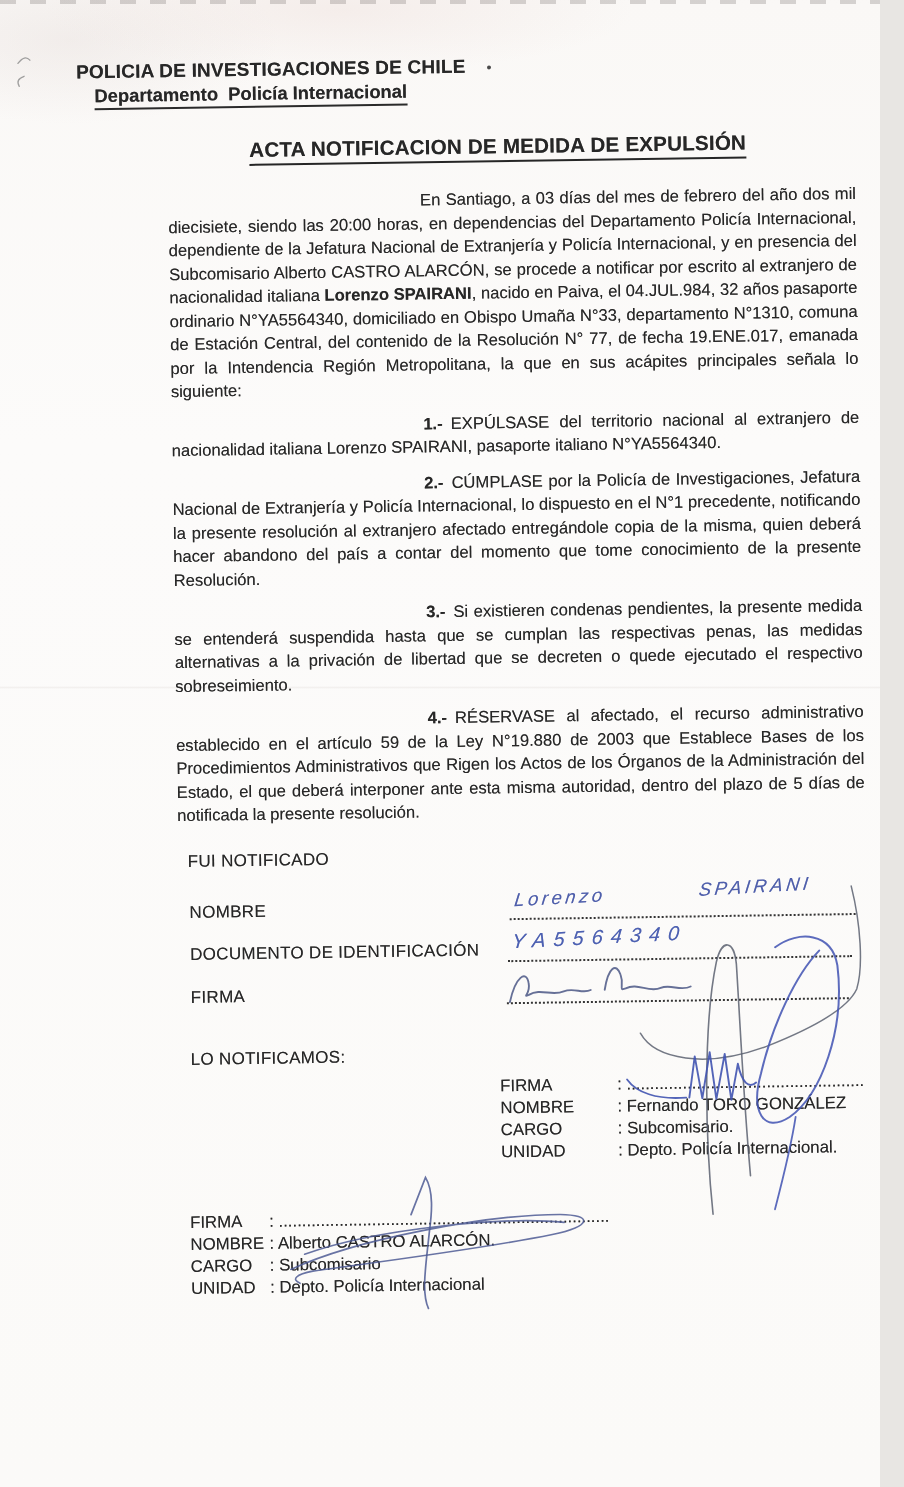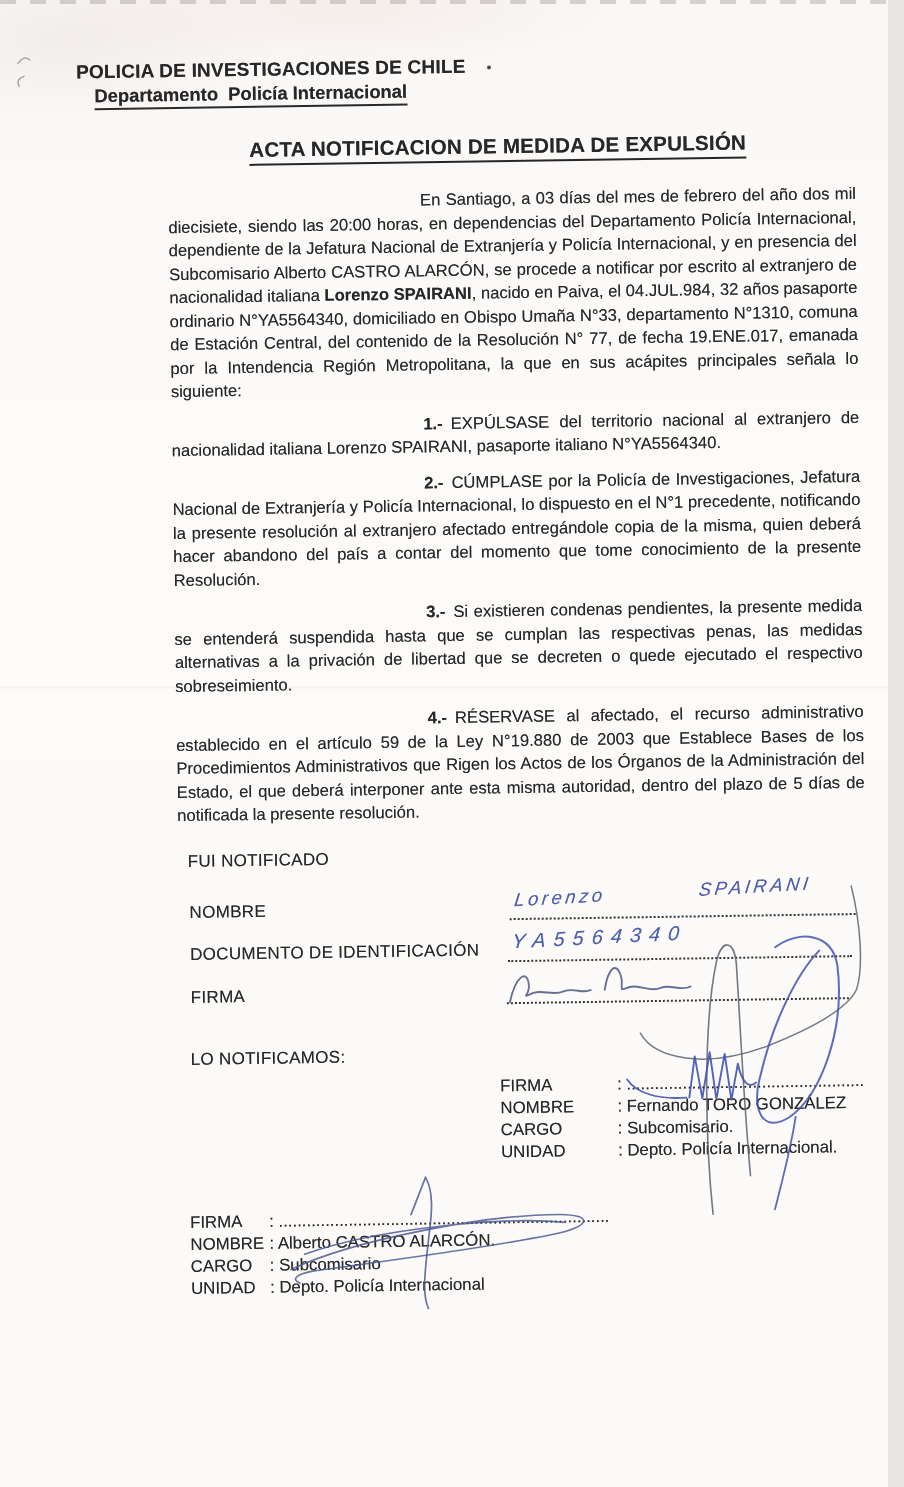--- a/index.html
+++ b/index.html
@@ -7,21 +7,20 @@
     width:904px;height:1487px;
     font-family:"Liberation Sans", sans-serif;
     background:#e8e6e3;
   }
   #sheet{
     position:relative;width:880px;height:1487px;overflow:hidden;
     background:
       radial-gradient(420px 90px at 340px 10px, rgba(238,224,220,.45), rgba(238,224,220,0) 70%),
       radial-gradient(300px 120px at 70px 40px, rgba(225,215,212,.35), rgba(225,215,212,0) 70%),
       linear-gradient(180deg,#faf8f6 0%, #fcfbfa 30%, #fbfaf8 100%);
-    padding-left: 8px;
   }
   #top-edge{
     position:absolute;left:0;top:0;width:904px;height:4px;opacity:.38;
     background:repeating-linear-gradient(90deg, rgba(70,62,60,.55) 0 16px, rgba(245,242,240,.05) 16px 30px);
   }
   #crease{
     position:absolute;left:0;top:686px;width:904px;height:3px;opacity:.5;
     background:linear-gradient(180deg, rgba(185,175,168,0) 0%, rgba(185,175,168,.28) 50%, rgba(185,175,168,0) 100%);
   }
   #content{

